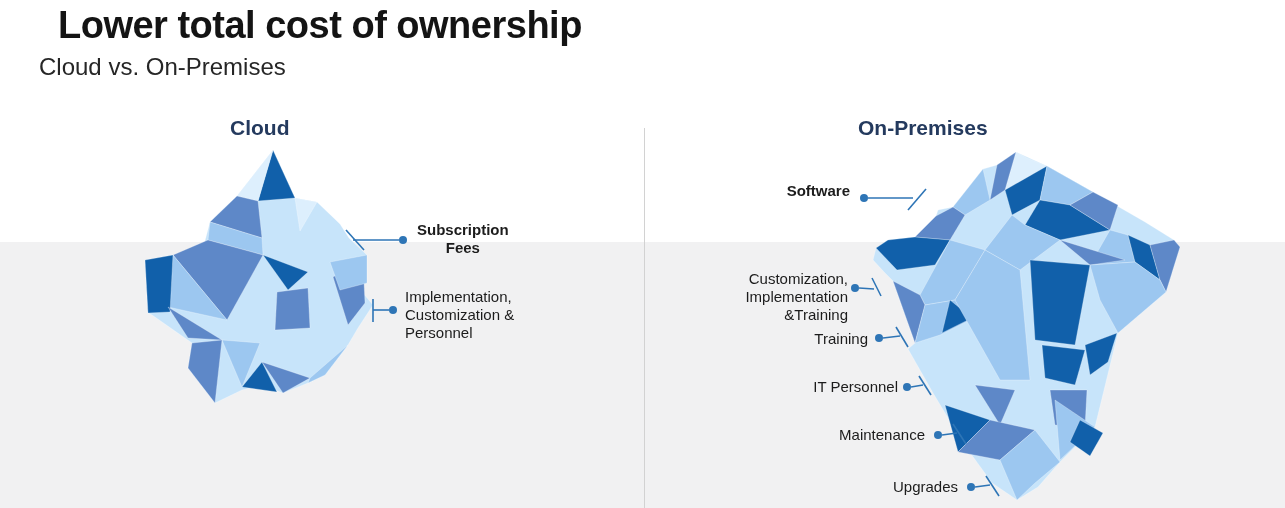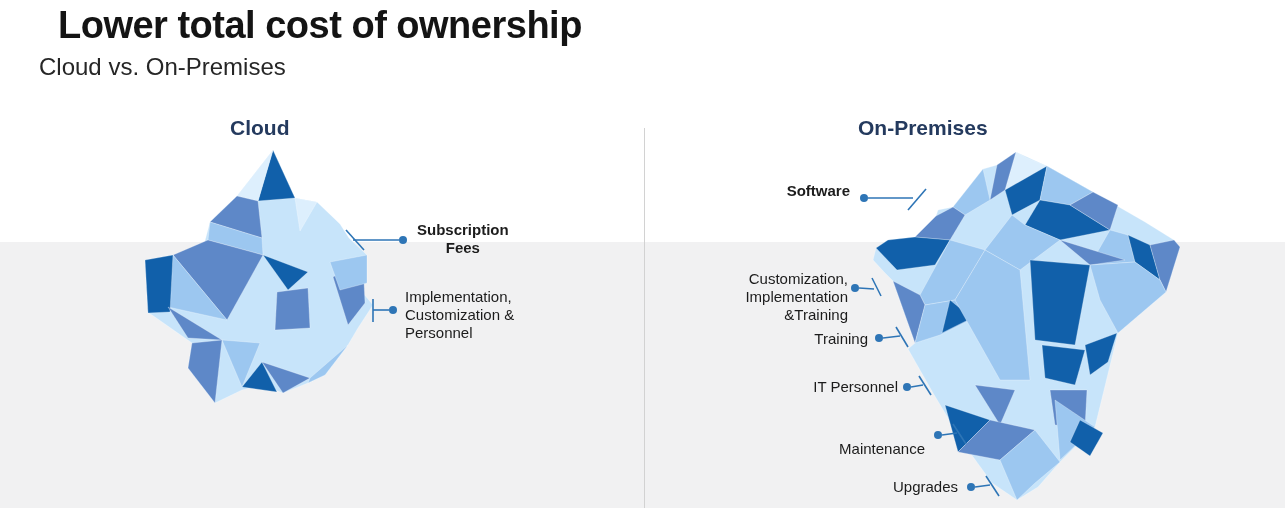--- a/index.html
+++ b/index.html
@@ -161,18 +161,18 @@
   <div>Customization,</div>
   <div>Implementation</div>
   <div>&amp;Training</div>
 </div>
 <div class="abs lbl r" style="left:708px;top:330px;width:160px">
   <div>Training</div>
 </div>
 <div class="abs lbl r" style="left:738px;top:378px;width:160px">
   <div>IT Personnel</div>
 </div>
-<div class="abs lbl r" style="left:765px;top:440px;width:160px">
+<div class="abs lbl r" style="left:765px;top:426px;width:160px">
   <div>Maintenance</div>
 </div>
 <div class="abs lbl r" style="left:798px;top:478px;width:160px">
   <div>Upgrades</div>
 </div>
 
 </body></html>

